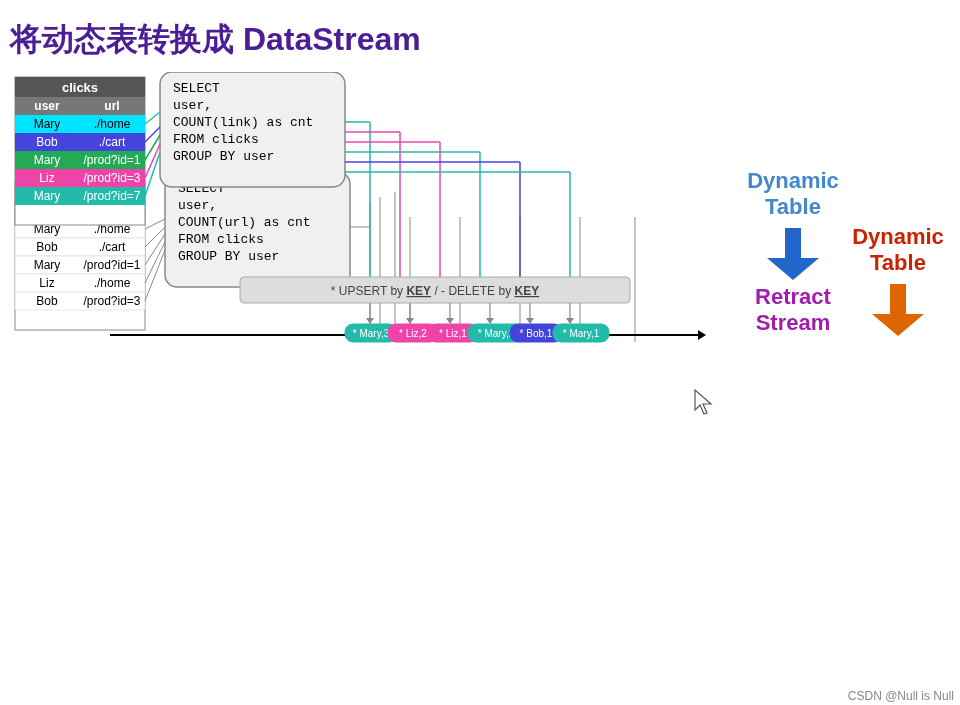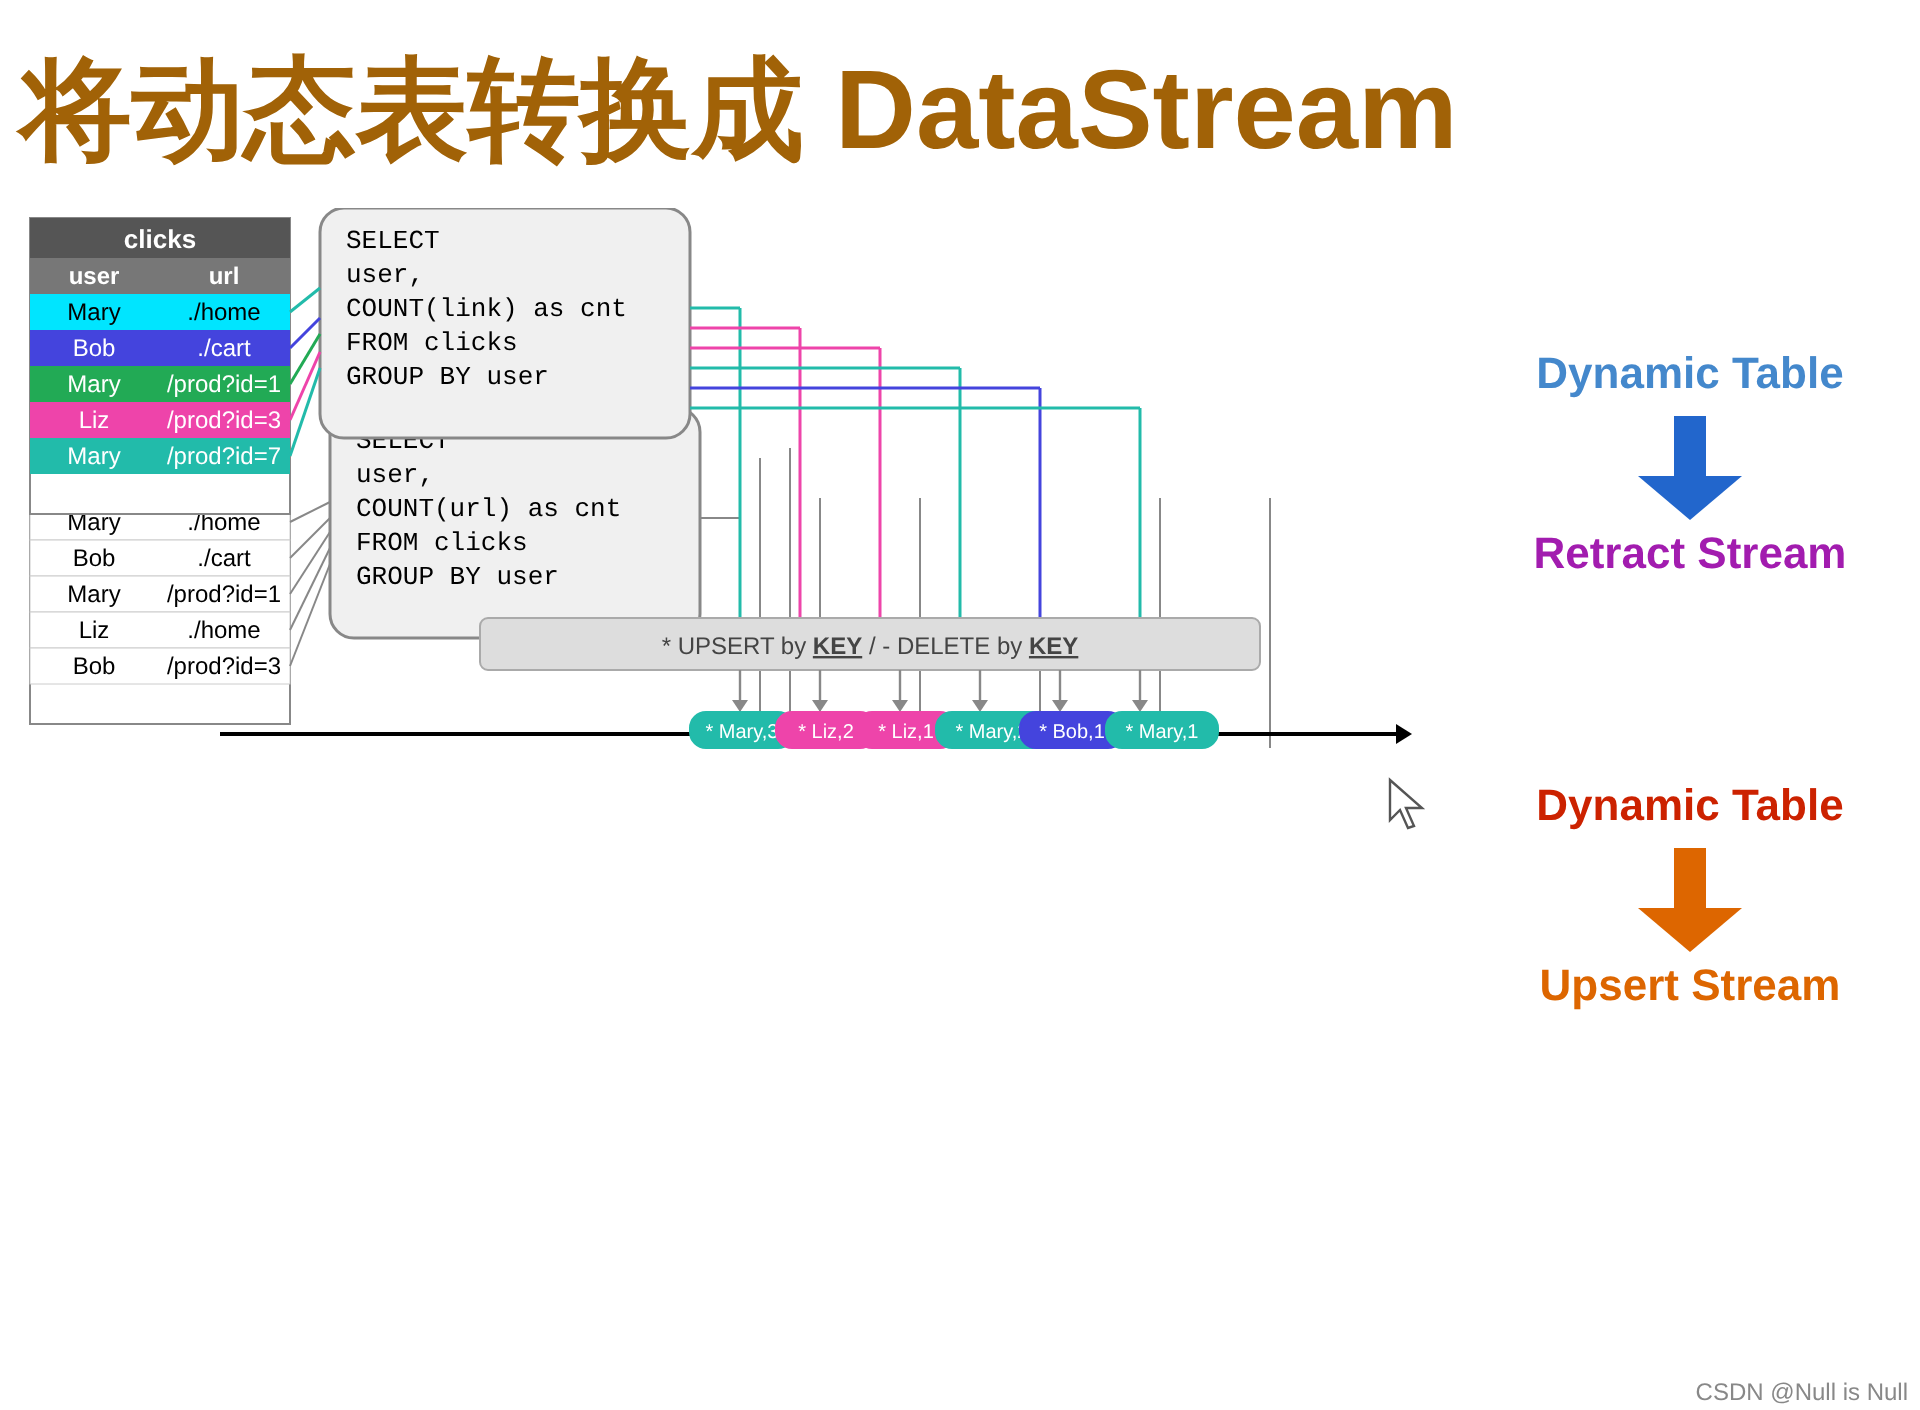--- a/index.html
+++ b/index.html
@@ -6,42 +6,42 @@
     body {
       width: 960px;
       height: 705px;
       background: #fff;
       font-family: Arial, sans-serif;
       overflow: hidden;
       position: relative;
     }
 
     .page-title {
-      font-size: 56px;
+      font-size: 32px;
       font-weight: bold;
       padding: 18px 10px 10px 10px;
-      color: #a16207;
+      color: #4c1d95;
     }
 
     .main-content {
       display: flex;
       flex-direction: row;
       padding: 0 10px;
     }
 
     .left-diagrams {
       flex: 1;
       display: flex;
       flex-direction: row;
     }
 
     .right-labels {
       width: 210px;
       display: flex;
-      flex-direction: column;
+      flex-direction: row;
       align-items: center;
       padding-top: 30px;
     }
 
     
     .diagram-section {
       position: relative;
       margin-bottom: 10px;
     }
 
@@ -314,21 +314,20 @@
       <div class="retract-label">Retract Stream</div>
     </div>
 
     <div style="text-align:center; margin-top: 100px;">
       <div class="dyn-table-label red">Dynamic Table</div>
 
       <svg width="60" height="52" style="display:block;margin:4px auto;">
         <rect x="22" y="0" width="16" height="30" fill="#dd6600"></rect>
         <polygon points="4,30 56,30 30,52" fill="#dd6600"></polygon>
       </svg>
-      <div class="upsert-label">Upsert Stream</div>
     </div>
   </div>
 </div>
 
 <svg style="position:absolute;left:693px;top:388px;pointer-events:none;" width="20" height="28">
   <polygon points="2,2 2,22 7,17 11,26 14,25 10,16 18,16" fill="white" stroke="#555" stroke-width="1.2"></polygon>
 </svg>
 
 <div class="watermark">CSDN @Null is Null</div>
 

